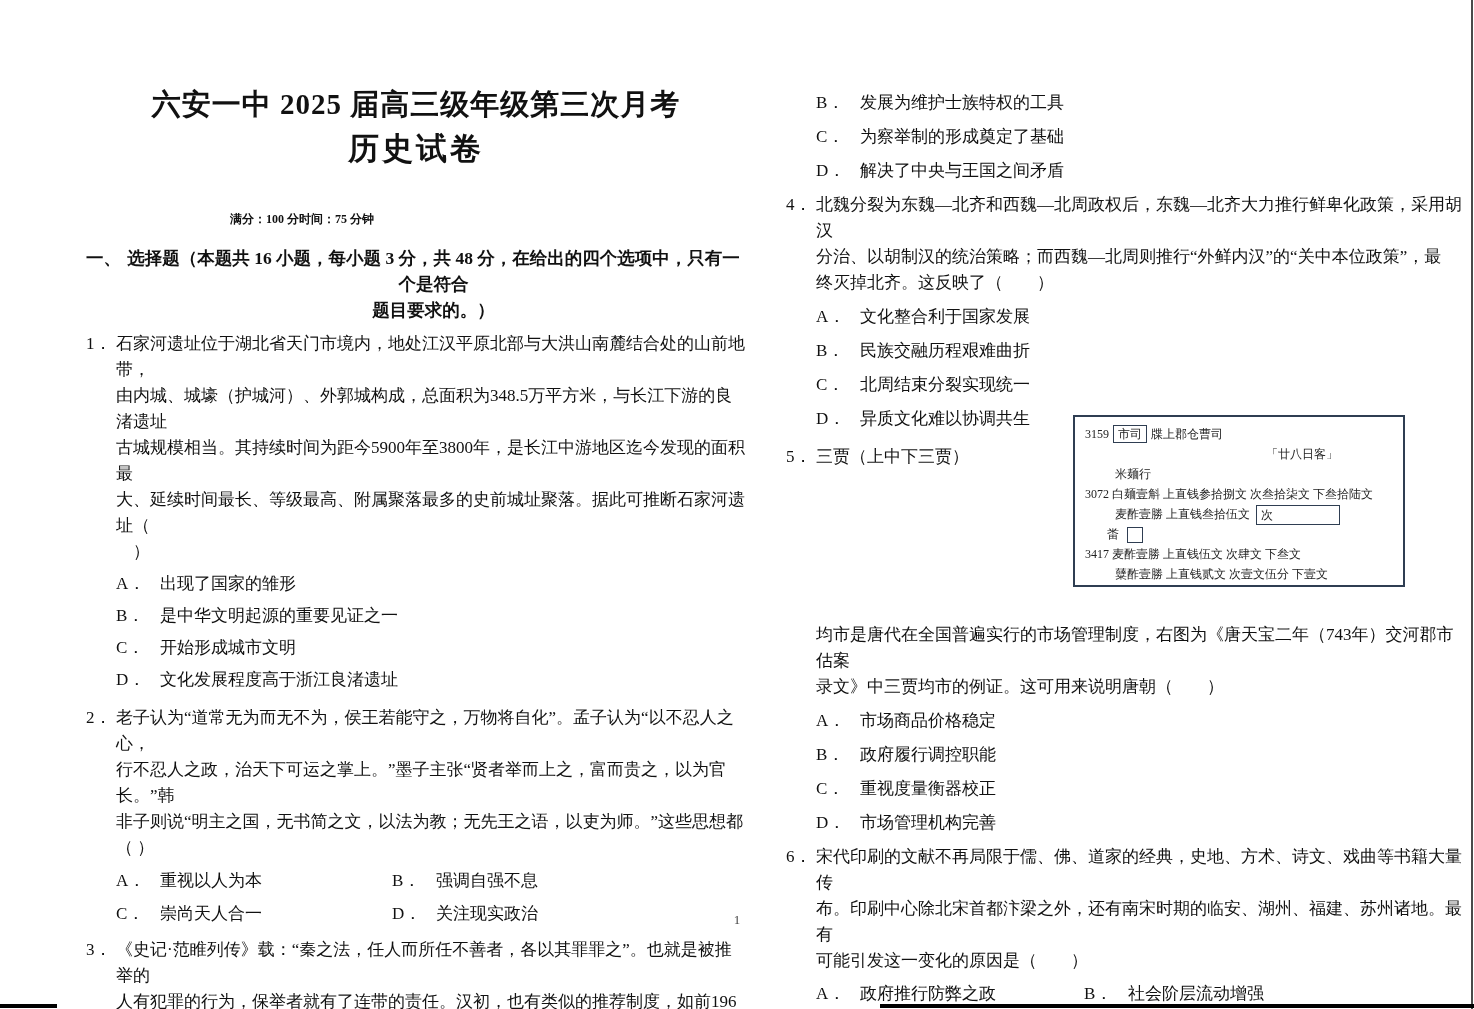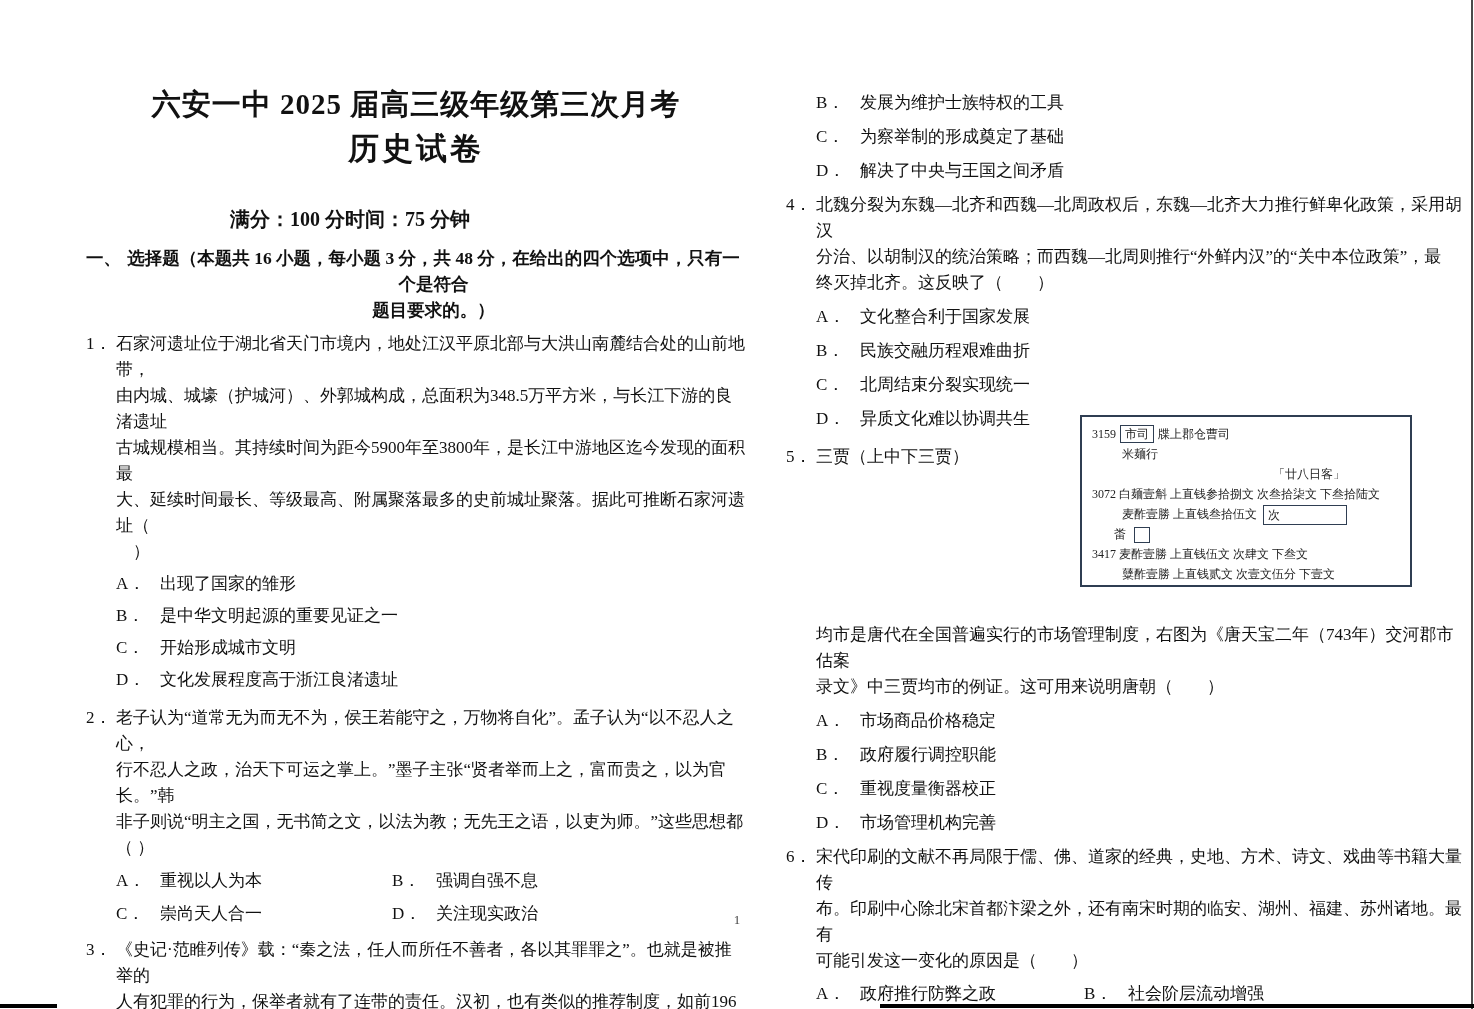--- a/index.html
+++ b/index.html
@@ -7,21 +7,21 @@
     width:1474px;height:1009px;background:#ffffff;position:relative;overflow:hidden;
     font-family:"Liberation Serif","DejaVu Serif",serif;color:#111;
   }
   .sheet{position:absolute;inset:0;}
   
   .col-left{position:absolute;left:86px;top:80px;width:660px;}
   .col-right{position:absolute;left:786px;top:75px;width:676px;}
   
   .title1{font-weight:bold;font-size:29px;line-height:40px;text-align:center;margin-top:4px;letter-spacing:1px;}
   .title2{font-weight:bold;font-size:31px;line-height:42px;text-align:center;margin-top:4px;letter-spacing:3px;}
-  .score-row{display:flex;margin-top:36px;font-weight:bold;font-size:20px;line-height:27px;}
+  .score-row{display:flex;margin-top:36px;font-weight:bold;font-size:12px;line-height:27px;}
   .score-row .full{margin-left:144px;}
   .score-row .time{}
   
   .section-head{display:flex;margin-top:12px;font-weight:bold;font-size:17.5px;line-height:26px;}
   .sec-num{flex:0 0 32px;}
   .sec-text{white-space:pre-line;text-align:center;}
   
   .question{display:flex;font-size:17px;line-height:26px;}
   .q-num{flex:0 0 30px;}
   .q-body{flex:1;}
@@ -32,21 +32,21 @@
   .opt-grid.q6{grid-template-columns:268px auto;}
   .opt-grid .option{margin-top:7px;}
   .mt8{margin-top:8px;}
   .mt10{margin-top:10px;}
   .mt12{margin-top:12px;}
   .optR{margin-top:8px;}
   .first-opt{margin-top:15px;}
   .cont{margin-top:152px;}
   
   .doc-box{
-    position:absolute;left:294px;top:340px;width:332px;height:172px;box-sizing:border-box;
+    position:absolute;left:287px;top:340px;width:332px;height:172px;box-sizing:border-box;
     border:2px solid #2f3e52;background:#fff;color:#222;
     font-size:12px;line-height:20px;padding:7px 10px 0 10px;white-space:nowrap;
   }
   .doc-line{height:20px;}
   .doc-right{text-align:right;padding-right:55px;}
   .doc-indent{padding-left:30px;}
   .doc-indent-sm{padding-left:22px;}
   .doc-seal{display:inline-block;border:1px solid #2f3e52;padding:0 4px;margin:0 4px;line-height:16px;}
   .doc-cellbox{display:inline-block;border:1px solid #2f3e52;width:78px;height:18px;line-height:18px;
     vertical-align:middle;padding-left:4px;margin-left:6px;}
@@ -232,22 +232,22 @@
             <span>社会阶层流动增强</span>
           </div>
         </div>
       </div>
     </div>
 
     <div class="doc-box">
       <div class="doc-line">
         <span>3159</span><span class="doc-seal">市司</span><span>牒上郡仓曹司</span>
       </div>
+      <div class="doc-line doc-right">「廿八日客」</div>
       <div class="doc-line doc-indent">米麺行</div>
-      <div class="doc-line doc-right">「廿八日客」</div>
       <div class="doc-line">
         <span>3072</span> <span>白麺壹斛  上直钱参拾捌文  次叁拾柒文  下叁拾陆文</span>
       </div>
       <div class="doc-line doc-indent">
         <span>麦酢壹勝  上直钱叁拾伍文</span><span class="doc-cellbox">次</span>
       </div>
       <div class="doc-line doc-indent-sm">
         <span>畨</span><span class="doc-emptybox"></span>
       </div>
       <div class="doc-line">

